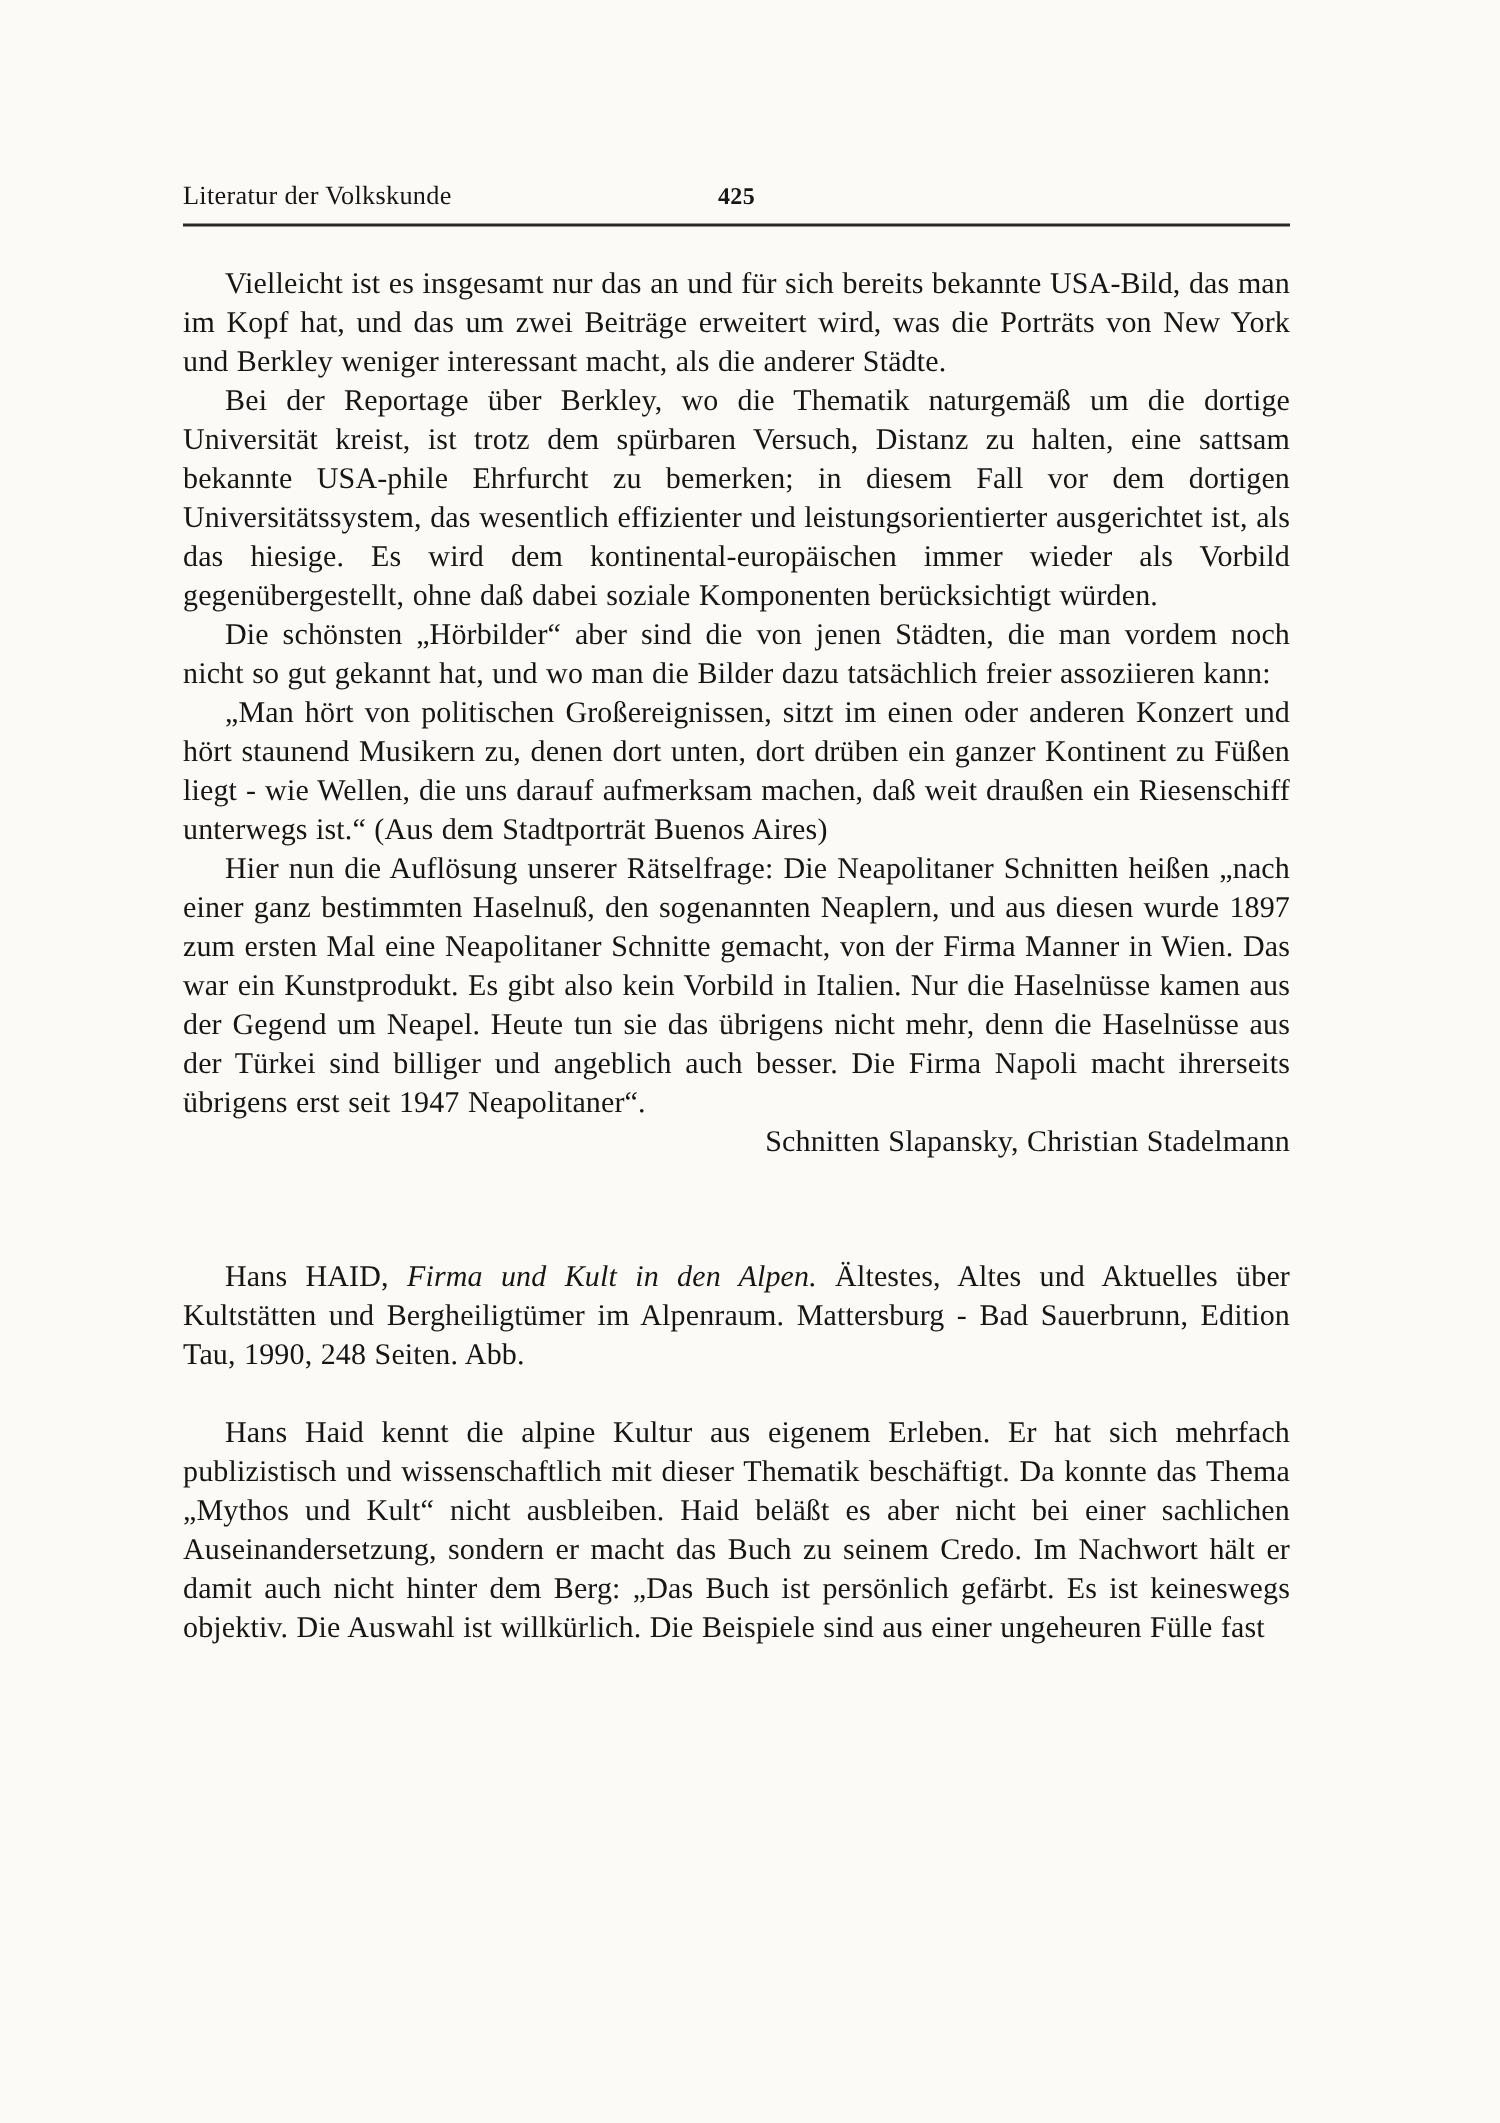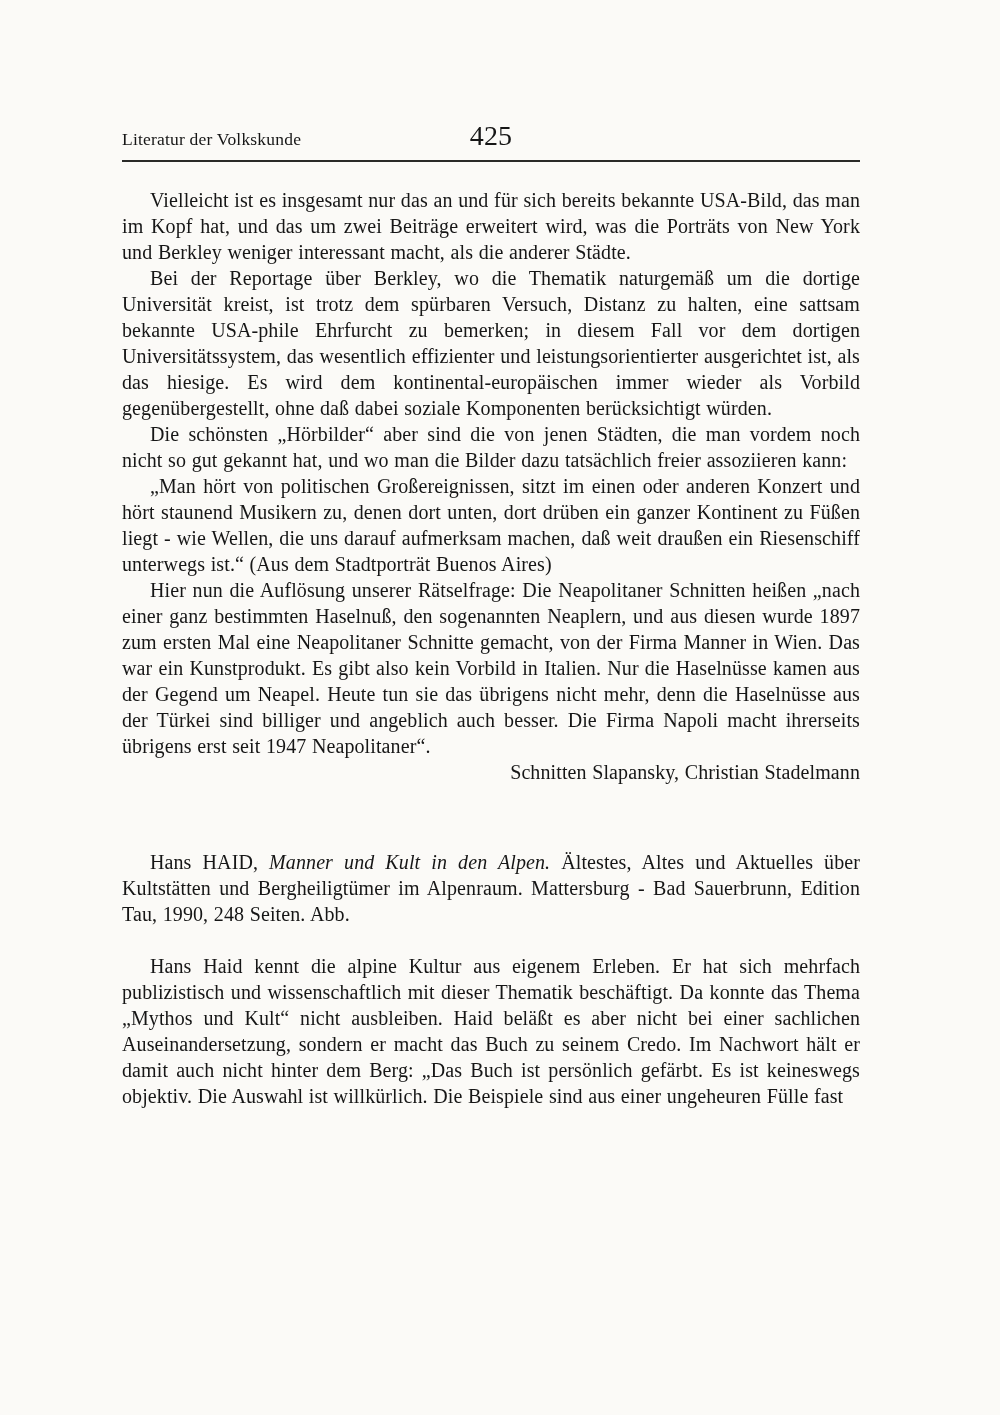--- a/index.html
+++ b/index.html
@@ -25,21 +25,21 @@
   }
   .page-header {
     display: grid;
     grid-template-columns: 1fr auto 1fr;
     align-items: baseline;
     font-size: 17.5px;
     letter-spacing: 0.2px;
   }
   .header-left  { text-align: left; }
   .header-center{ text-align: left; }
-  .header-right { text-align: left; font-size: 28px; }
+  .header-right { text-align: left; font-size: 16px; font-weight: bold; }
   .header-rule {
     border: none;
     border-top: 2px solid #2a2a28;
     margin-top: 8px;
   }
   .review { margin-top: 25px; }
   .review p {
     font-size: 20px;
     line-height: 26px;
     text-align: justify;
@@ -70,18 +70,18 @@
     <section class="review">
       <p>Vielleicht ist es insgesamt nur das an und für sich bereits bekannte USA-Bild, das man im Kopf hat, und das um zwei Beiträge erweitert wird, was die Porträts von New York und Berkley weniger interessant macht, als die anderer Städte.</p>
       <p>Bei der Reportage über Berkley, wo die Thematik naturgemäß um die dortige Universität kreist, ist trotz dem spürbaren Versuch, Distanz zu halten, eine sattsam bekannte USA-phile Ehrfurcht zu bemerken; in diesem Fall vor dem dortigen Universitätssystem, das wesentlich effizienter und leistungsorientierter ausgerichtet ist, als das hiesige. Es wird dem kontinental-europäischen immer wieder als Vorbild gegenübergestellt, ohne daß dabei soziale Komponenten berücksichtigt würden.</p>
       <p>Die schönsten „Hörbilder“ aber sind die von jenen Städten, die man vordem noch nicht so gut gekannt hat, und wo man die Bilder dazu tatsächlich freier assoziieren kann:</p>
       <p>„Man hört von politischen Großereignissen, sitzt im einen oder anderen Konzert und hört staunend Musikern zu, denen dort unten, dort drüben ein ganzer Kontinent zu Füßen liegt - wie Wellen, die uns darauf aufmerksam machen, daß weit draußen ein Riesenschiff unterwegs ist.“ (Aus dem Stadtporträt Buenos Aires)</p>
       <p>Hier nun die Auflösung unserer Rätselfrage: Die Neapolitaner Schnitten heißen „nach einer ganz bestimmten Haselnuß, den sogenannten Neaplern, und aus diesen wurde 1897 zum ersten Mal eine Neapolitaner Schnitte gemacht, von der Firma Manner in Wien. Das war ein Kunstprodukt. Es gibt also kein Vorbild in Italien. Nur die Haselnüsse kamen aus der Gegend um Neapel. Heute tun sie das übrigens nicht mehr, denn die Haselnüsse aus der Türkei sind billiger und angeblich auch besser. Die Firma Napoli macht ihrerseits übrigens erst seit 1947 Neapolitaner“.</p>
       <p class="signature">Schnitten Slapansky, Christian Stadelmann</p>
     </section>
 
     <section class="review review2">
-      <p class="book-heading"><span>Hans HAID, </span><em>Manner und Kult in den Alpen.</em><span> Ältestes, Altes und Aktuelles über Kultstätten und Bergheiligtümer im Alpenraum. Mattersburg - Bad Sauerbrunn, Edition Tau, 1990, 248 Seiten. Abb.</span></p>
+      <p class="book-heading"><span>Hans HAID, </span><em>Firma und Kult in den Alpen.</em><span> Ältestes, Altes und Aktuelles über Kultstätten und Bergheiligtümer im Alpenraum. Mattersburg - Bad Sauerbrunn, Edition Tau, 1990, 248 Seiten. Abb.</span></p>
       <p>Hans Haid kennt die alpine Kultur aus eigenem Erleben. Er hat sich mehrfach publizistisch und wissenschaftlich mit dieser Thematik beschäftigt. Da konnte das Thema „Mythos und Kult“ nicht ausbleiben. Haid beläßt es aber nicht bei einer sachlichen Auseinandersetzung, sondern er macht das Buch zu seinem Credo. Im Nachwort hält er damit auch nicht hinter dem Berg: „Das Buch ist persönlich gefärbt. Es ist keineswegs objektiv. Die Auswahl ist willkürlich. Die Beispiele sind aus einer ungeheuren Fülle fast</p>
     </section>
 
   </div>
 </div>
 
 </body></html>

